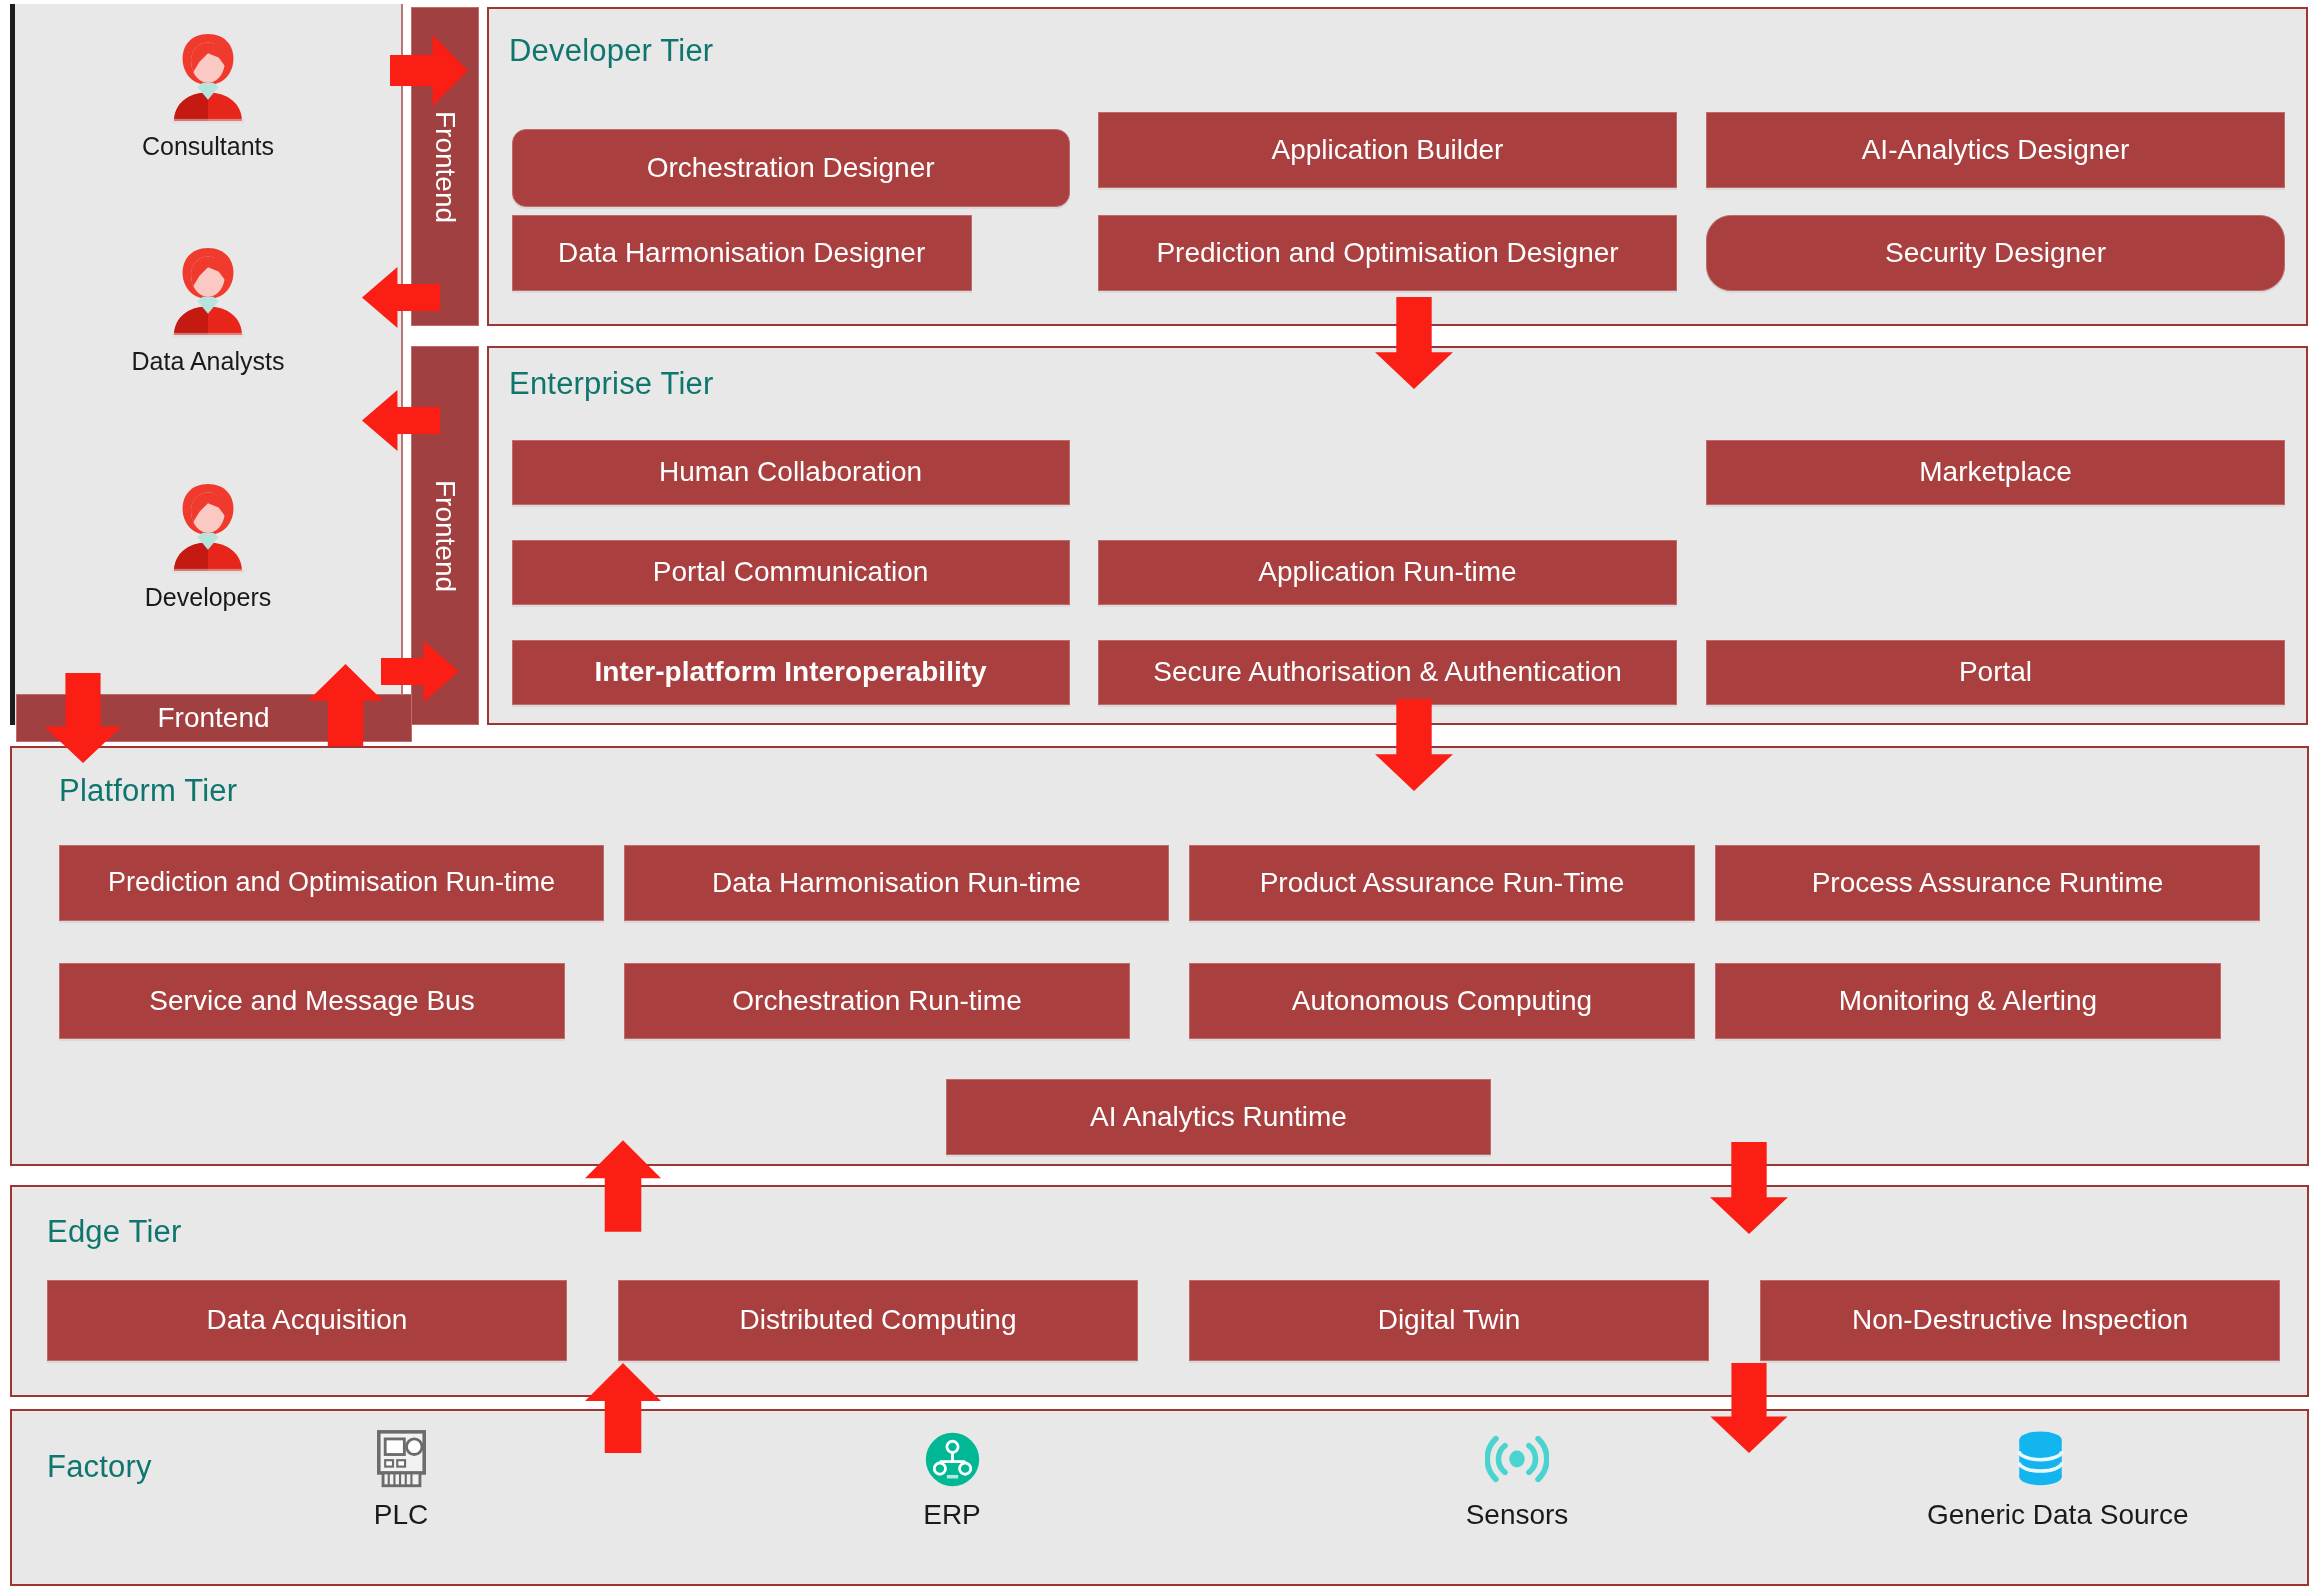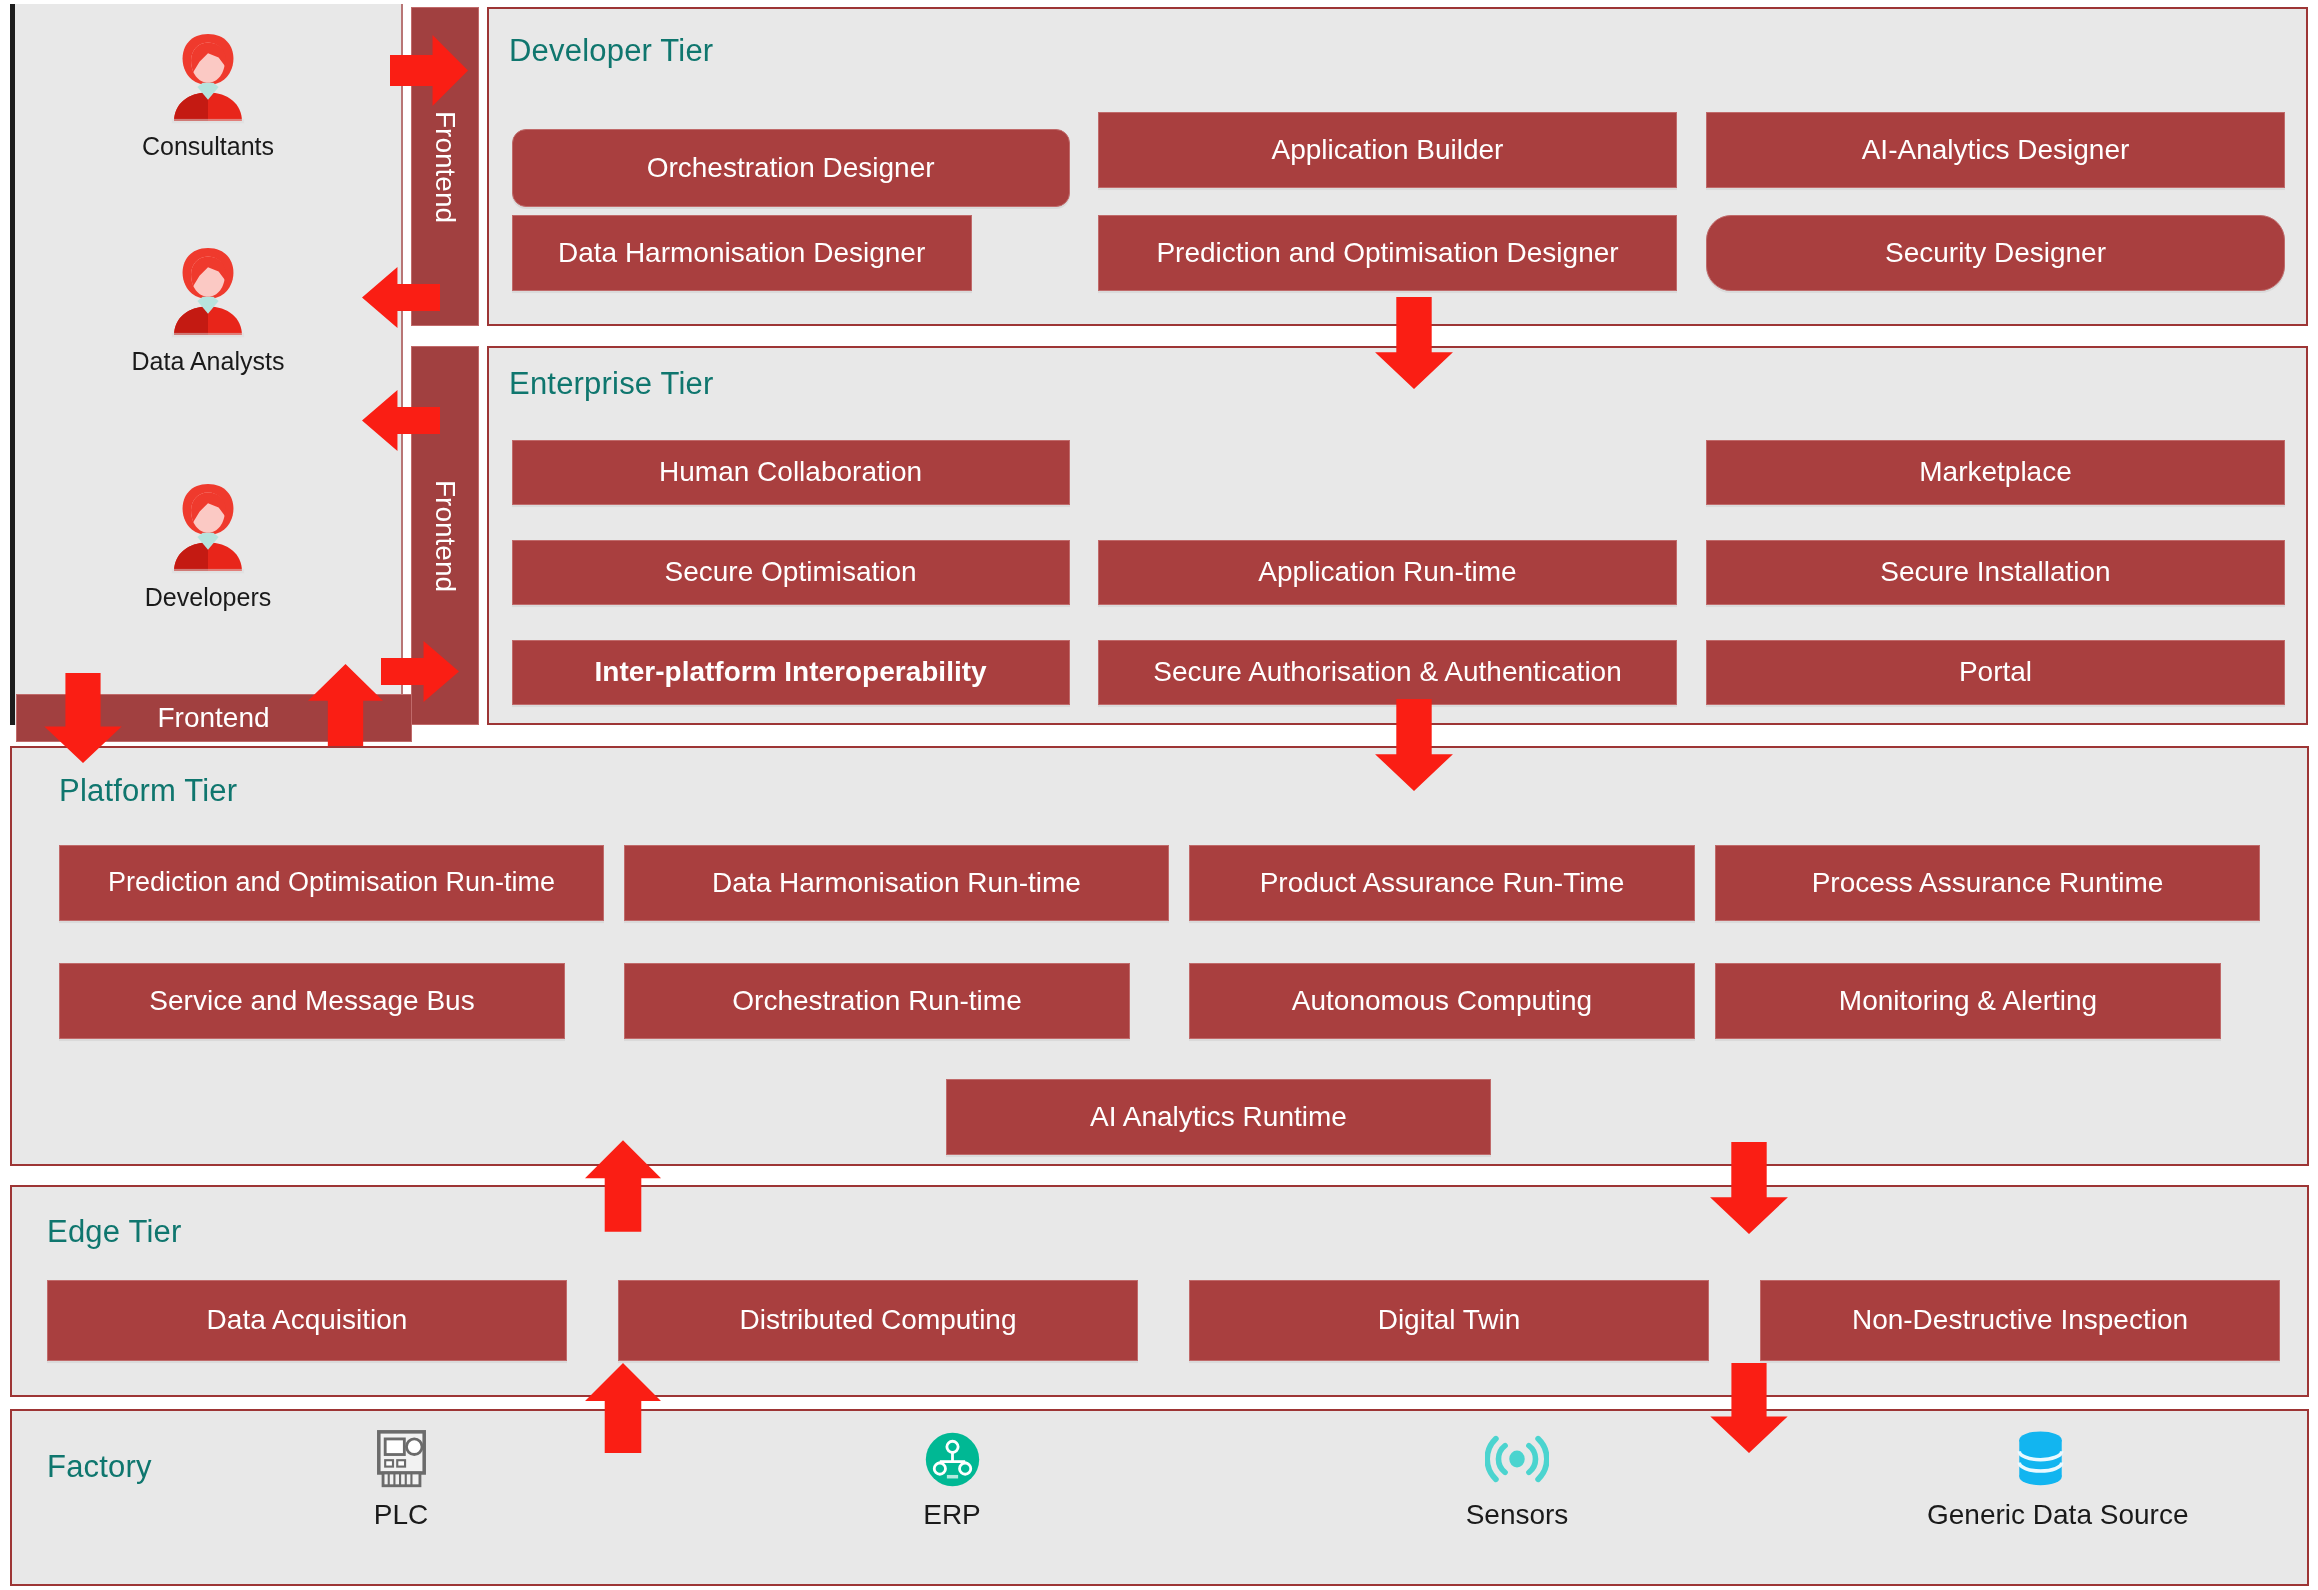--- a/index.html
+++ b/index.html
@@ -184,23 +184,22 @@
     <div class="mod" style="left:609px; top:206px; width:579px; height:76px;">Prediction and Optimisation Designer</div>
     <div class="mod" style="left:1217px; top:206px; width:579px; height:76px;border-radius:25px;">Security Designer</div>
   </div>
 
   <div class="tier" id="tier-enterprise" style="left:487px; top:346px; width:1821px; height:379px;">
     <div class="tier-title" style="left:20px; top:18.4px;">Enterprise Tier</div>
 
     <div class="mod" style="left:22.6px; top:92px; width:558px; height:65px;">Human Collaboration</div>
     <div class="mod" style="left:1217px; top:92px; width:579px; height:65px;">Marketplace</div>
 
-    <div class="mod" style="left:22.6px; top:192px; width:558px; height:65px;">Secure Optimisation</div>
+    <div class="mod" style="left:22.6px; top:192px; width:558px; height:65px;">Portal Communication</div>
     <div class="mod" style="left:609px; top:192px; width:579px; height:65px;">Application Run-time</div>
-    <div class="mod" style="left:1217px; top:192px; width:579px; height:65px;">Secure Installation</div>
 
     <div class="mod" style="left:22.6px; top:292px; width:558px; height:65px;font-weight:bold;">Inter-platform Interoperability</div>
     <div class="mod" style="left:609px; top:292px; width:579px; height:65px;">Secure Authorisation &amp; Authentication</div>
     <div class="mod" style="left:1217px; top:292px; width:579px; height:65px;">Portal</div>
   </div>
 
   <div class="tier" id="tier-platform" style="left:10px; top:746px; width:2299px; height:420px;">
     <div class="tier-title" style="left:47px; top:25.4px;">Platform Tier</div>
 
     <div class="mod" style="left:47px; top:97px; width:545px; height:76px; font-size:27px;">Prediction and Optimisation Run-time</div>

